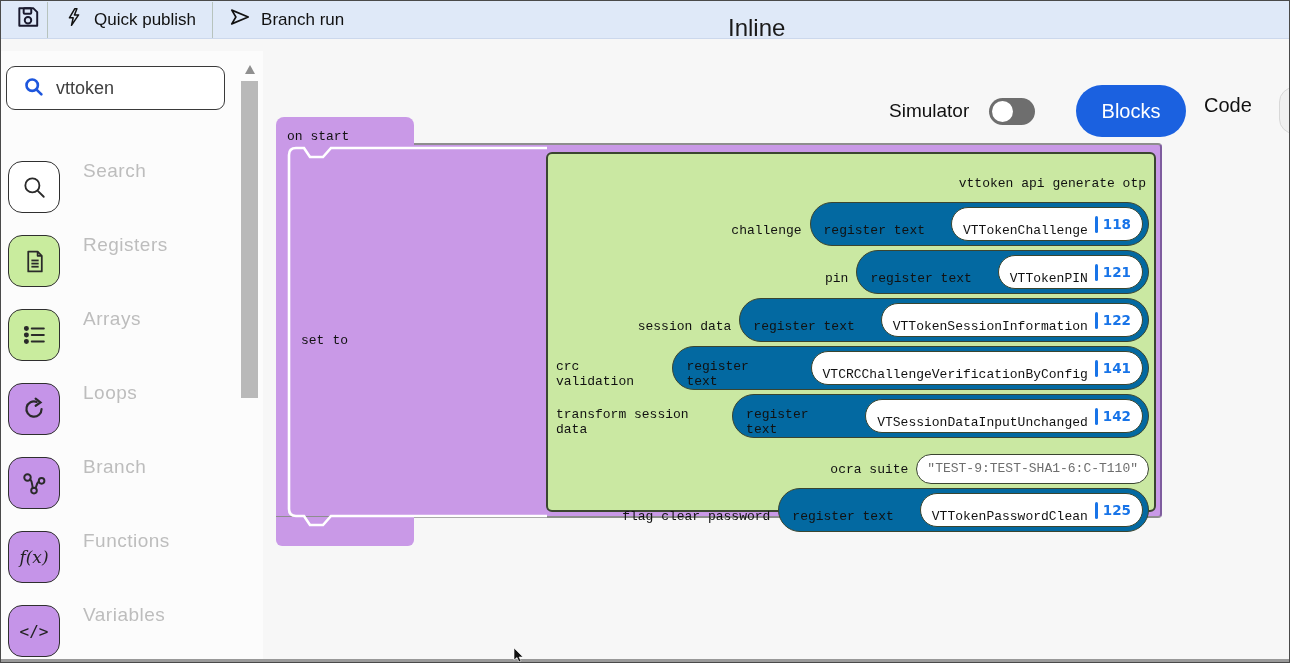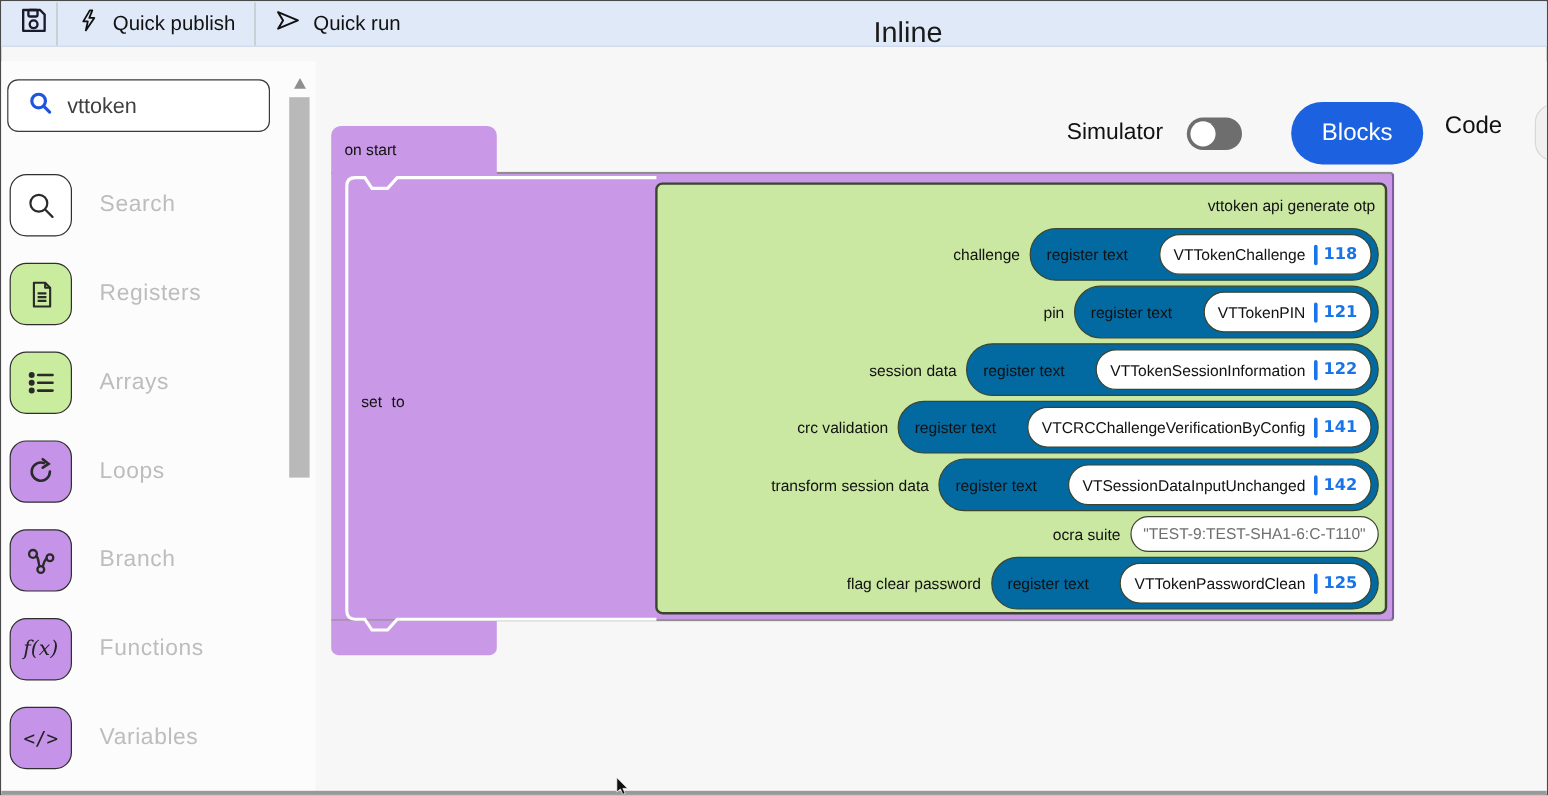--- a/index.html
+++ b/index.html
@@ -30,21 +30,21 @@
     border:1.6px solid #3a3a3a; border-radius:9px; background:#fff;
     display:flex; align-items:center; padding-left:16px; gap:12px;
   }
   .searchbox input { border:none; outline:none; font-size:18px; color:#404040;
     width:150px; font-family:Liberation Sans, sans-serif; background:transparent; }
   .sb-scroll-up { position:absolute; left:244px; top:14px; width:0; height:0;
     border-left:5px solid transparent; border-right:5px solid transparent;
     border-bottom:9px solid #8f8f8f; }
   .sb-scroll-thumb { position:absolute; left:240px; top:30px; width:17px; height:317px; background:#b9b9b9; }
   .cat-item { position:absolute; left:7px; width:230px; height:52px; cursor:pointer; }
-  .cat-icon { position:absolute; left:0; top:0; width:52px; height:52px;
+  .cat-icon { position:absolute; left:0; top:16px; width:52px; height:52px;
     border:1.6px solid #2f2f2f; border-radius:14px;
     display:flex; align-items:center; justify-content:center; }
   .cat-label { position:absolute; left:75px; top:0; height:52px; line-height:52px;
     font-size:19px; color:#bdbdbd; letter-spacing:0.5px; }
   .ic-white { background:#ffffff; }
   .ic-green { background:#c9ec9e; }
   .ic-purple { background:#c594e8; }
   .glyph-fx { font-family:"DejaVu Serif", serif; font-style:italic; font-size:17px; color:#222; }
   .glyph-code { font-family:"DejaVu Sans Mono", monospace; font-size:16px; color:#222; }
 
@@ -56,21 +56,21 @@
   .toggle .knob { position:absolute; left:3px; top:3px; width:21px; height:21px;
     border-radius:50%; background:#fff; }
   .blocks-btn { position:absolute; left:813px; top:34px; width:110px; height:52px;
     border-radius:26px; background:#1b61e0; color:#fff; font-size:20px;
     display:flex; align-items:center; justify-content:center; cursor:pointer; }
   .code-btn { position:absolute; left:941px; top:43px; font-size:20px; color:#111; cursor:pointer; }
   .side-handle { position:absolute; left:1016px; top:36px; width:30px; height:47px;
     border-radius:23px; background:#f0f0f0; border:1px solid #d8d8d8; }
 
   
-  .mono { font-family:Liberation Sans, sans-serif; font-size:13px; color:#111; }
+  .mono { font-family:Liberation Mono, monospace; font-size:13px; color:#111;margin-top:12px; }
   .hat { position:absolute; left:13px; top:54px; width:138px; height:40px;
     background:#c999e7; border-radius:8px 8px 0 0; z-index:2;
     line-height:40px; padding-left:11px; cursor:grab; }
   .pbody { position:absolute; left:13px; top:92px; width:886px; height:375px;
     background:#c999e7; z-index:1;
     border-top:2px solid #8e8e8e; border-right:2px solid #7e5c9e; border-bottom:2px solid #8e8e8e;
     border-radius:0 4px 4px 0; cursor:grab; }
   .pfoot { position:absolute; left:13px; top:466px; width:138px; height:29px;
     background:#c999e7; border-radius:0 0 6px 6px; z-index:2; }
   .outline-svg { position:absolute; left:0; top:0; z-index:3; pointer-events:none; }
@@ -125,21 +125,21 @@
       </span>
       <span>Quick publish</span>
     </div>
     <div class="tb-divider"></div>
     <div class="tb-btn">
       <span>
         <svg width="22" height="22" viewBox="0 0 24 24" fill="none" stroke="#111" stroke-width="1.8" stroke-linejoin="round">
           <path d="M3 4.5 L21 12 L3 19.5 L7.5 12 Z"></path>
         </svg>
       </span>
-      <span>Quick run</span>
+      <span>Branch run</span>
     </div>
     <div class="tb-title">Inline</div>
   </div>
 
   <div class="sidebar">
     <div class="searchbox">
       <span>
         <svg width="21" height="21" viewBox="0 0 24 24" fill="none" stroke="#1d56dd" stroke-width="3" stroke-linecap="round">
           <circle cx="10.5" cy="10.5" r="6.5"></circle>
             <line x1="15.5" y1="15.5" x2="21" y2="21"></line>

